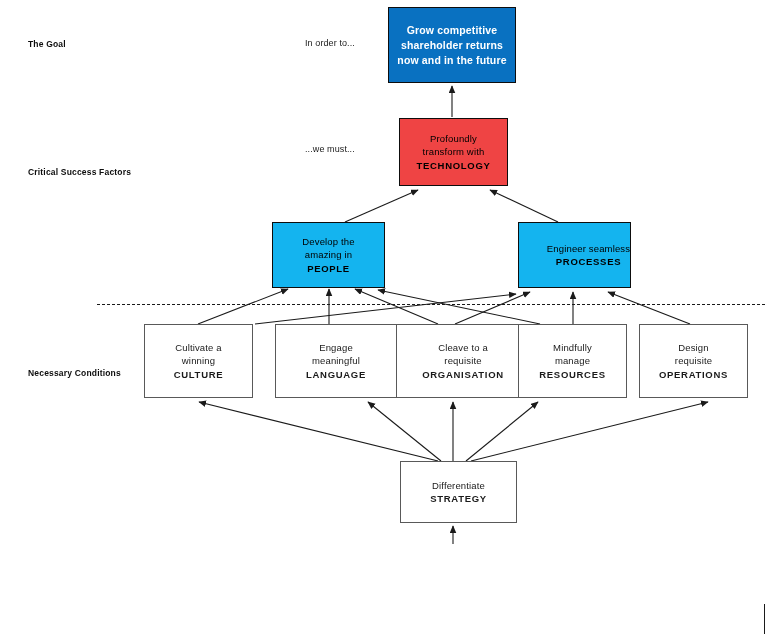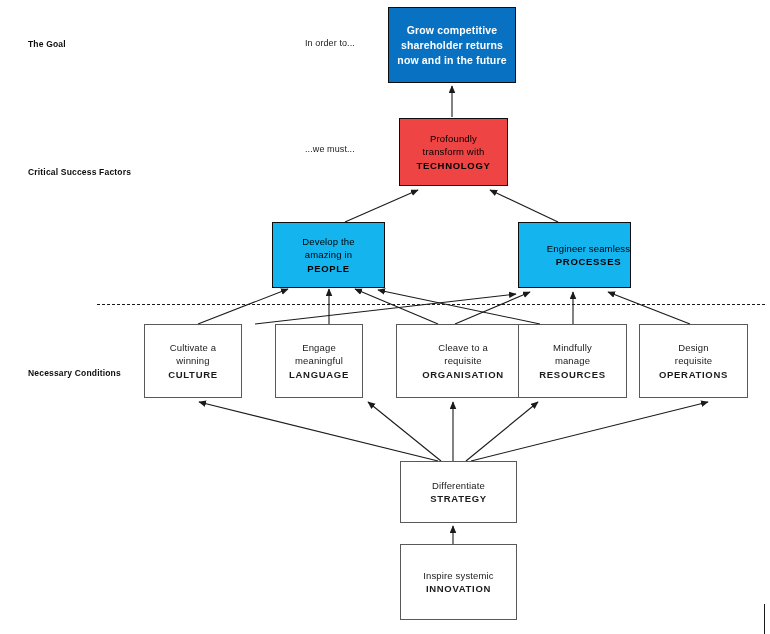--- a/index.html
+++ b/index.html
@@ -169,27 +169,27 @@
     <span class="ln">Develop the</span>
     <span class="ln">amazing in</span>
     <span class="ln em">PEOPLE</span>
   </div>
 
   <div class="node node-csf" style="left:518px; top:222px; width:113px; height:66px;padding-left:28px;">
     <span class="ln">Engineer seamless</span>
     <span class="ln em">PROCESSES</span>
   </div>
 
-  <div class="node node-nc" style="left:144px; top:324px; width:98px; height:74px;">
+  <div class="node node-nc" style="left:144px; top:324px; width:109px; height:74px;">
     <span class="ln">Cultivate a</span>
     <span class="ln">winning</span>
     <span class="ln em">CULTURE</span>
   </div>
 
-  <div class="node node-nc" style="left:275px; top:324px; width:88px; height:74px;">
+  <div class="node node-nc" style="left:275px; top:324px; width:122px; height:74px;">
     <span class="ln">Engage</span>
     <span class="ln">meaningful</span>
     <span class="ln em">LANGUAGE</span>
   </div>
 
   <div class="node node-nc" style="left:396px; top:324px; width:134px; height:74px;">
     <span class="ln">Cleave to a</span>
     <span class="ln">requisite</span>
     <span class="ln em">ORGANISATION</span>
   </div>
@@ -204,18 +204,14 @@
     <span class="ln">Design</span>
     <span class="ln">requisite</span>
     <span class="ln em">OPERATIONS</span>
   </div>
 
   <div class="node node-base" style="left:400px; top:461px; width:117px; height:62px;">
     <span class="ln">Differentiate</span>
     <span class="ln em">STRATEGY</span>
   </div>
 
-  <div class="node node-base" style="left:400px; top:544px; width:117px; height:76px;">
-    <span class="ln">Inspire systemic</span>
-    <span class="ln em">INNOVATION</span>
-  </div>
 
 </div>
 
 </body></html>

